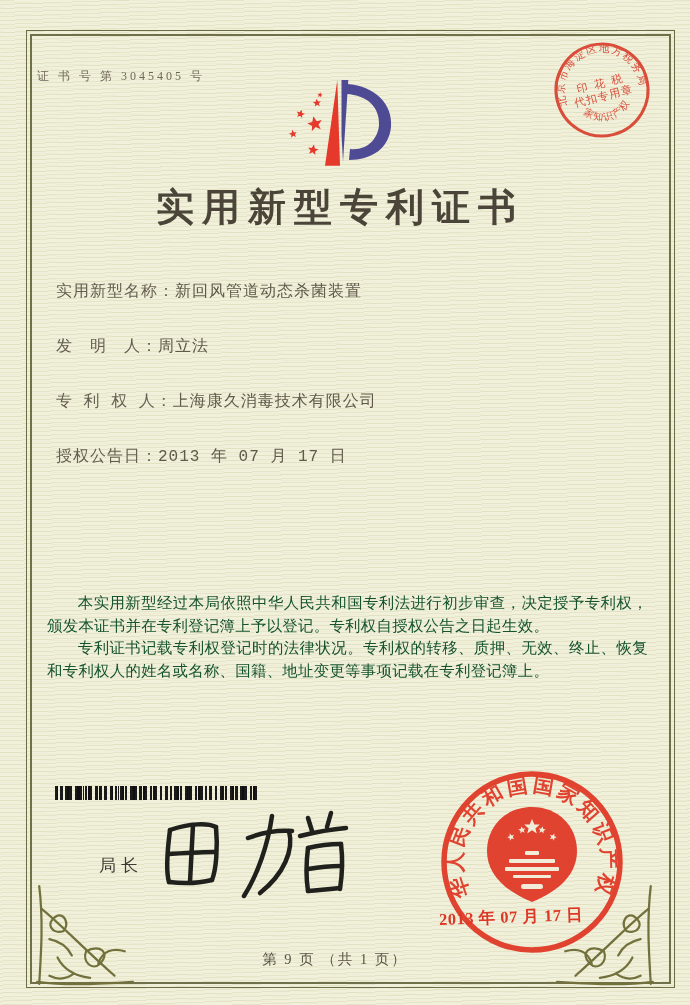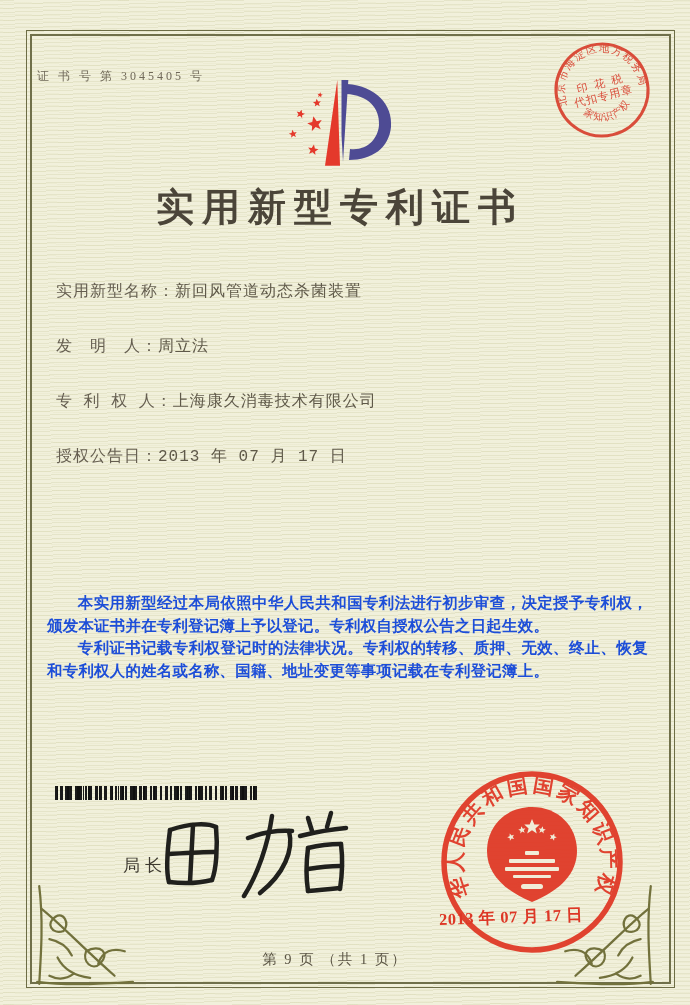--- a/index.html
+++ b/index.html
@@ -40,34 +40,34 @@
     text-align:center;font-size:38px;font-weight:600;
     letter-spacing:8px;color:#4b4539;
   }
   .fields{position:absolute;left:56px;top:281px;right:40px;}
   .field-row{height:22px;margin:0 0 33px 0;font-size:16px;color:#655e50;letter-spacing:1px;font-family:Liberation Mono, monospace;}
   .field-row .label{color:#655e50;}
   .field-row .value{color:#5f5949;}
 
   .body-text{position:absolute;left:47px;top:592px;width:601px;}
   .body-text p{
-    margin:0;font-size:15.4px;line-height:22.5px;color:#1d4ed8;
-    text-indent:2em;text-align:justify;letter-spacing:0.3px;font-weight:bold;
+    margin:0;font-size:15.4px;line-height:22.5px;color:#14532d;
+    text-indent:2em;text-align:justify;letter-spacing:0.3px;
   }
   .barcode{
     position:absolute;left:55px;top:786px;width:202px;height:14px;
     background:
       repeating-linear-gradient(90deg,#1a1a1a 0 2px,transparent 2px 5px),
       repeating-linear-gradient(90deg,#1a1a1a 0 1px,transparent 1px 7px),
       repeating-linear-gradient(90deg,#101010 0 3px,transparent 3px 11px);
     background-color:transparent;
   }
   .signer-title{
     position:absolute;left:99px;top:854px;
-    font-size:17px;letter-spacing:5px;color:#3e3a31;margin-left:24px;
+    font-size:17px;letter-spacing:5px;color:#3e3a31;
   }
   .signature{position:absolute;left:148px;top:798px;width:215px;height:118px;}
 
   .seal{position:absolute;left:437px;top:767px;width:190px;height:190px;opacity:0.95;}
   .seal-date{
     position:absolute;left:439px;top:906px;width:170px;
     font-size:16.5px;font-weight:bold;color:#dd3726;letter-spacing:0.5px;
     transform:rotate(-2deg);white-space:nowrap;
   }
   .footer{

